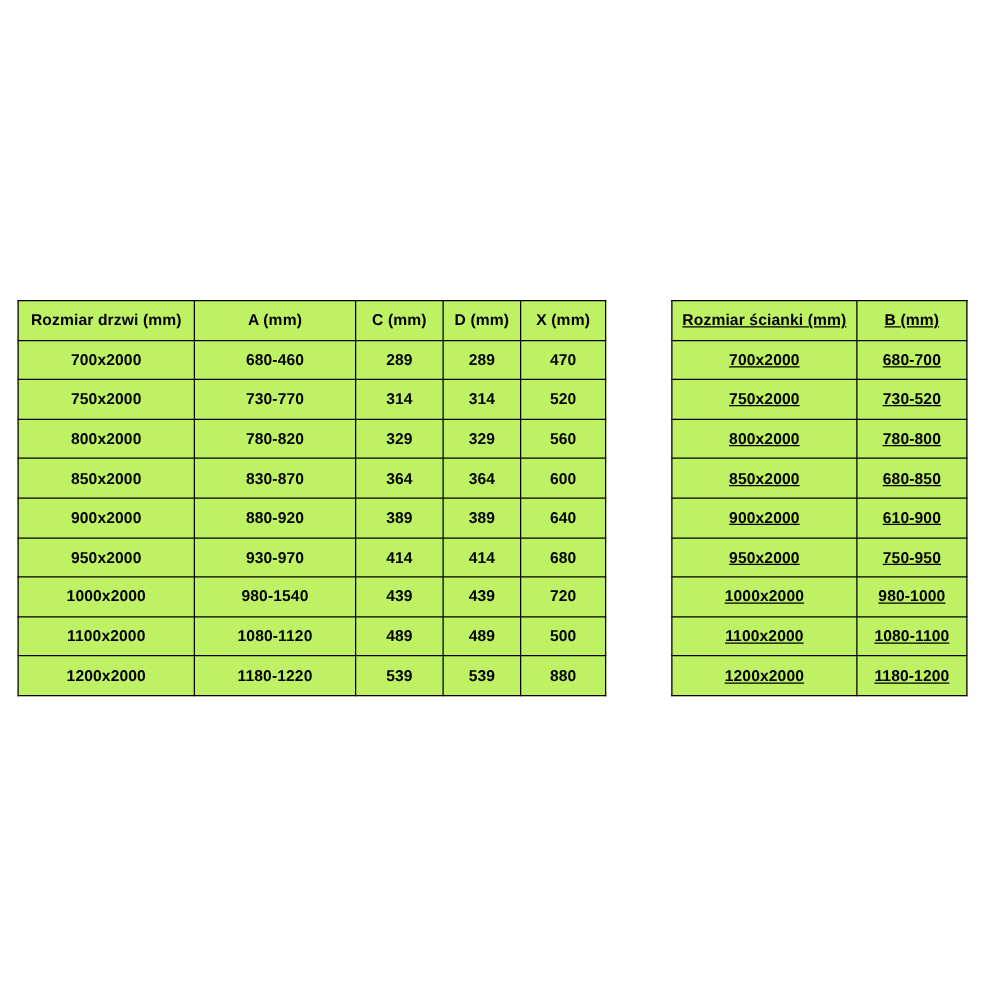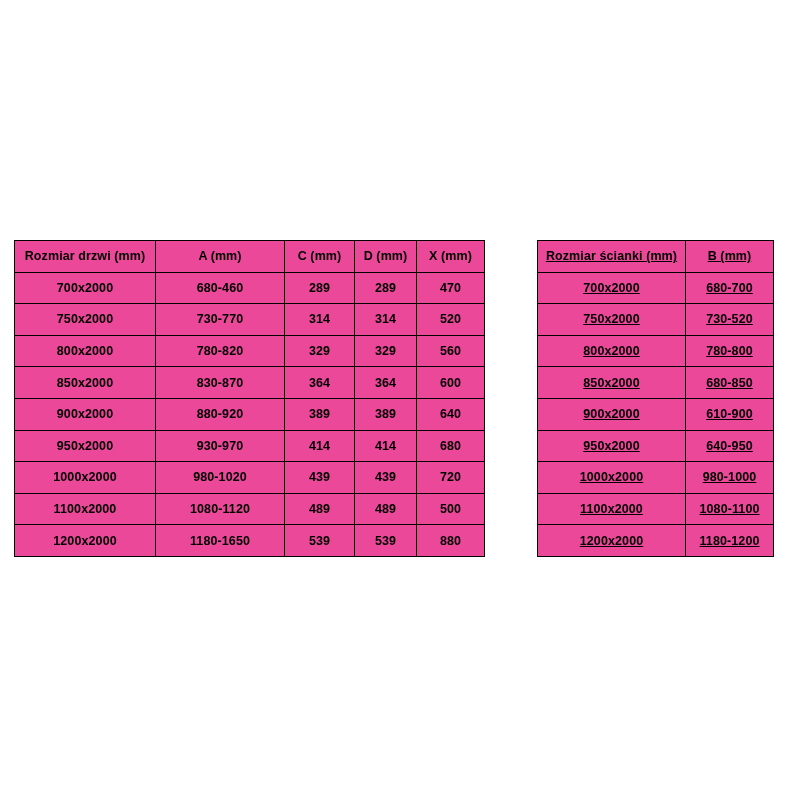--- a/index.html
+++ b/index.html
@@ -21,21 +21,21 @@
     left: 14px;
     width: 772px;
     display: flex;
     flex-direction: row;
     align-items: flex-start;
     gap: 52px;
   }
   table.spec {
     border-collapse: collapse;
     table-layout: fixed;
-    background: #ec4899;
+    background: #bef264;
   }
   table.spec th,
   table.spec td {
     border: 1px solid #000000;
     text-align: center;
     vertical-align: middle;
     font-weight: bold;
     font-size: 12.5px;
     height: 30.6px;
     padding: 0 4px;
@@ -115,35 +115,35 @@
       </tr>
       <tr>
         <td>950x2000</td>
         <td>930-970</td>
         <td>414</td>
         <td>414</td>
         <td>680</td>
       </tr>
       <tr>
         <td>1000x2000</td>
-        <td>980-1020</td>
+        <td>980-1540</td>
         <td>439</td>
         <td>439</td>
         <td>720</td>
       </tr>
       <tr>
         <td>1100x2000</td>
         <td>1080-1120</td>
         <td>489</td>
         <td>489</td>
         <td>500</td>
       </tr>
       <tr>
         <td>1200x2000</td>
-        <td>1180-1650</td>
+        <td>1180-1220</td>
         <td>539</td>
         <td>539</td>
         <td>880</td>
       </tr>
     </tbody>
   </table>
 
   <table class="spec t-wall">
     <colgroup>
       <col class="c0">
@@ -171,21 +171,21 @@
       <tr>
         <td>850x2000</td>
         <td>680-850</td>
       </tr>
       <tr>
         <td>900x2000</td>
         <td>610-900</td>
       </tr>
       <tr>
         <td>950x2000</td>
-        <td>640-950</td>
+        <td>750-950</td>
       </tr>
       <tr>
         <td>1000x2000</td>
         <td>980-1000</td>
       </tr>
       <tr>
         <td>1100x2000</td>
         <td>1080-1100</td>
       </tr>
       <tr>

